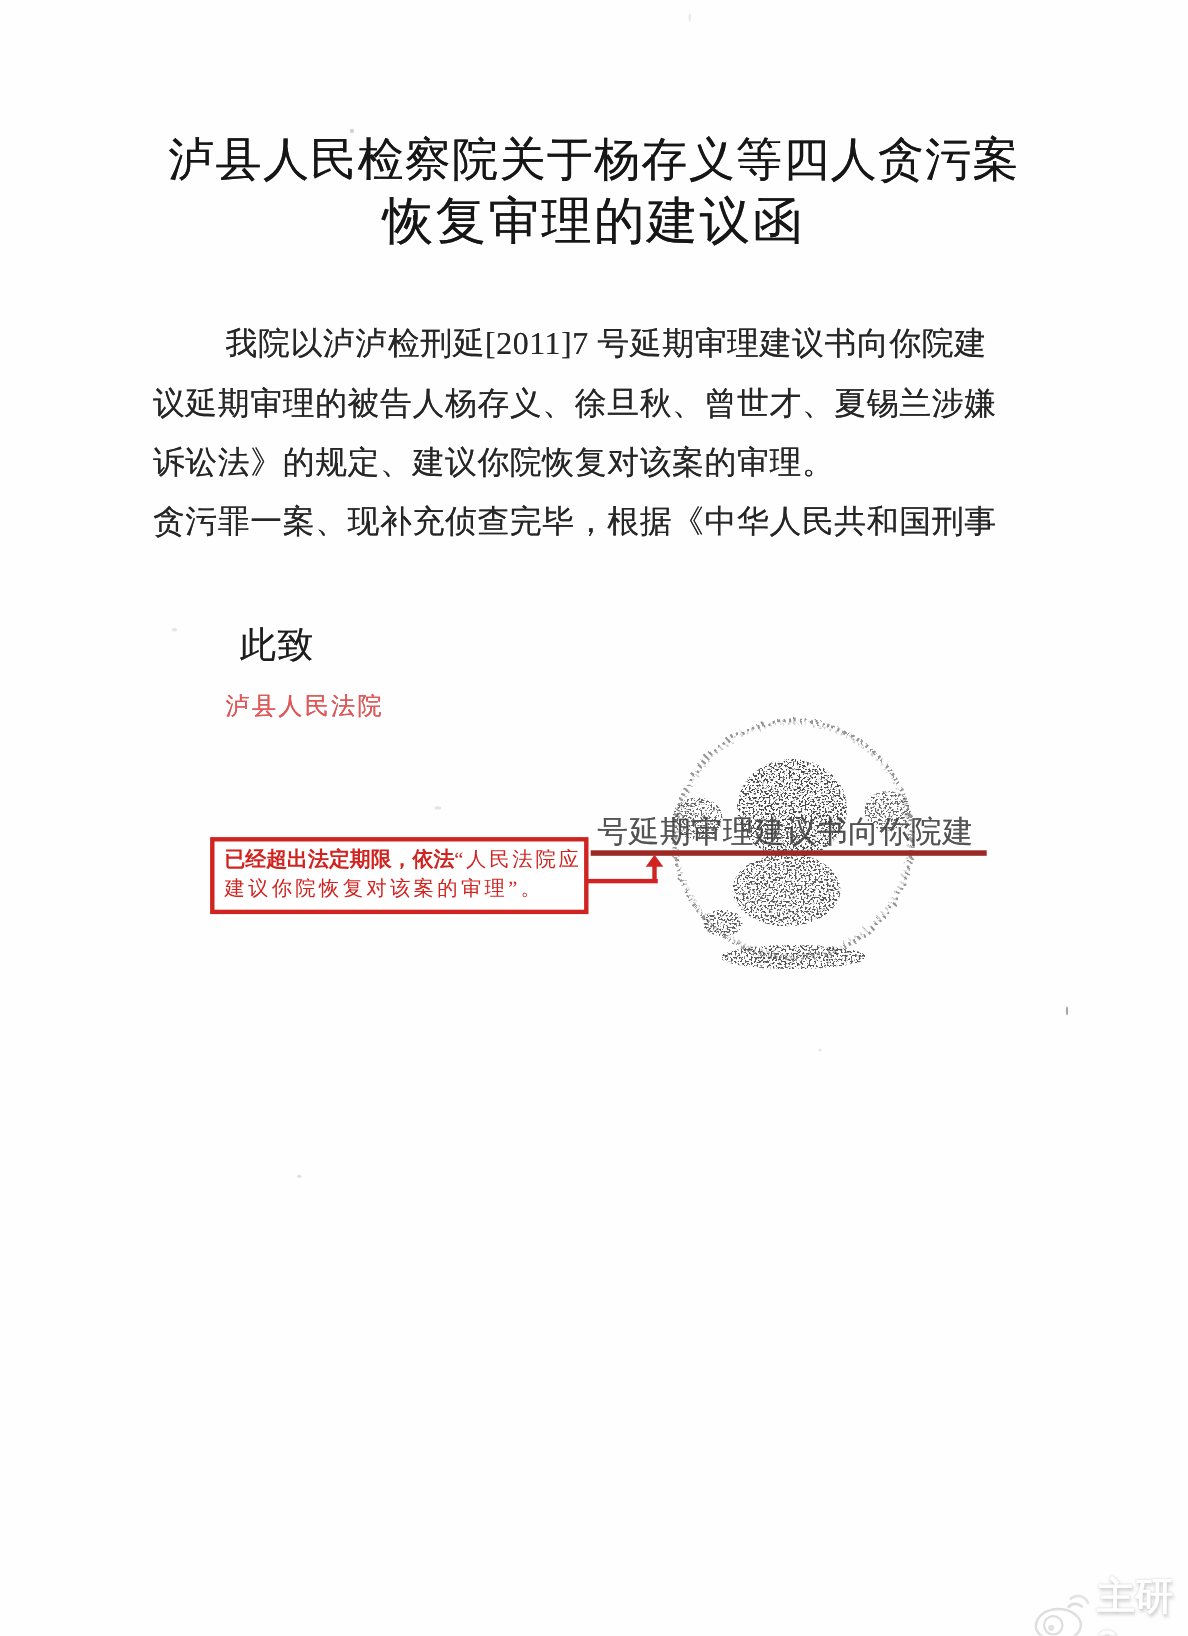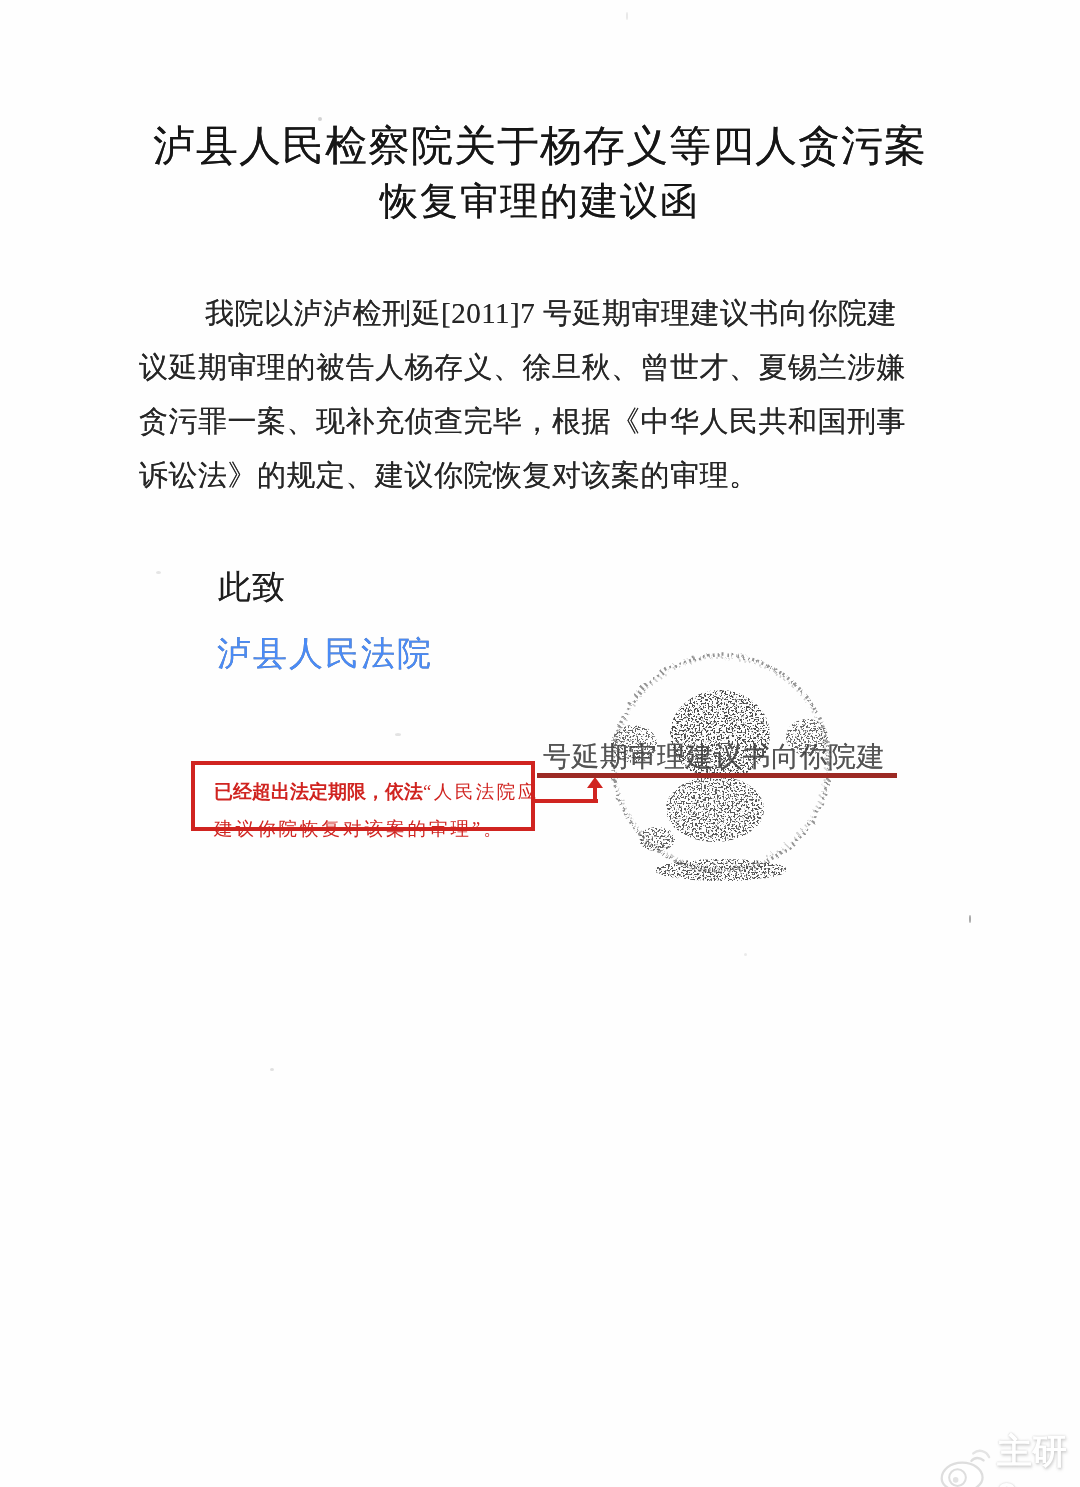--- a/index.html
+++ b/index.html
@@ -4,46 +4,46 @@
 <style>
   html,body{margin:0;padding:0;background:#ffffff;}
   .page{position:relative;width:1080px;height:1487px;background:#fefefe;overflow:hidden;
         font-family:"Liberation Serif","DejaVu Serif",serif;}
   .page *{box-sizing:border-box;}
 
   
   .title{position:absolute;top:118px;left:0;width:100%;text-align:center;color:#161616;
          text-shadow:0 0 .6px #444;}
   .title .t1{display:block;font-size:42px;line-height:56px;letter-spacing:1px;}
-  .title .t2{display:block;font-size:38px;line-height:54px;letter-spacing:2px;}
+  .title .t2{display:block;font-size:46px;line-height:54px;letter-spacing:2px;}
 
   
   .body-block{position:absolute;left:139px;top:286px;width:830px;color:#262626;}
   .body-block p{margin:0;font-size:29px;line-height:54px;letter-spacing:.5px;white-space:nowrap;
                 text-shadow:0 0 .5px #555;}
   .body-block p.indent{padding-left:66px;}
 
   
   .closing{position:absolute;left:218px;top:570px;margin:0;font-size:33px;line-height:34px;
            color:#1e1e1e;letter-spacing:1px;text-shadow:0 0 .5px #555;}
-  .recipient{position:absolute;left:205px;top:625px;margin:12px;font-size:34px;line-height:34px;
-             color:#3b82f6;letter-spacing:2px;text-shadow:0 0 .5px #666;opacity:.92;}
+  .recipient{position:absolute;left:205px;top:625px;margin:0;font-size:22px;line-height:34px;
+             color:#ef4444;letter-spacing:2px;text-shadow:0 0 .5px #666;opacity:.92;}
 
   
   .stamp{position:absolute;left:581px;top:623px;}
 
   
   .date{position:absolute;left:543px;top:740px;margin:0;font-size:28px;line-height:34px;
         letter-spacing:.5px;color:#3d3d3d;opacity:.88;text-shadow:0 0 .6px #777;}
   .date-underline{position:absolute;left:537px;top:773px;width:360px;height:5px;background:#9c2a24;}
 
   
   .ann-box{position:absolute;left:191px;top:761px;width:344px;height:70px;
            border:4px solid #d02420;background:rgba(255,255,255,.55);padding:3px 4px 0 9px;}
-  .ann-box p{margin:10px;line-height:27px;white-space:nowrap;color:#d02420;}
+  .ann-box p{margin:0;line-height:27px;white-space:nowrap;color:#d02420;}
   .ann-bold{font-family:"Liberation Sans","DejaVu Sans",sans-serif;font-weight:bold;font-size:19px;}
   .ann-rest{font-size:18.5px;letter-spacing:2.5px;}
   .ann-line2{font-size:18.5px;letter-spacing:3px;}
 
   .arrow-h{position:absolute;left:534px;top:799px;width:64px;height:4px;background:#d02420;}
   .arrow-v{position:absolute;left:593px;top:787px;width:4px;height:14px;background:#d02420;}
   .arrow-head{position:absolute;left:587px;top:777px;width:0;height:0;
               border-left:8px solid transparent;border-right:8px solid transparent;
               border-bottom:11px solid #d02420;}
 
@@ -61,22 +61,22 @@
 <div class="page">
 
   <h1 class="title" style="margin:0;font-weight:normal">
     <span class="t1">泸县人民检察院关于杨存义等四人贪污案</span>
     <span class="t2">恢复审理的建议函</span>
   </h1>
 
   <div class="body-block">
     <p class="indent">我院以泸泸检刑延[2011]7 号延期审理建议书向你院建</p>
     <p>议延期审理的被告人杨存义、徐旦秋、曾世才、夏锡兰涉嫌</p>
+    <p>诉讼法》的规定、建议你院恢复对该案的审理。</p>
     <p>贪污罪一案、现补充侦查完毕，根据《中华人民共和国刑事</p>
-    <p>诉讼法》的规定、建议你院恢复对该案的审理。</p>
   </div>
 
   <p class="closing">此致</p>
   <p class="recipient">泸县人民法院</p>
 
   <svg class="stamp" width="280" height="280" viewBox="0 0 280 280" aria-hidden="true">
     <defs>
       <filter id="rough" x="-15%" y="-15%" width="130%" height="130%">
         <feTurbulence type="fractalNoise" baseFrequency="0.14" numOctaves="2" seed="3" result="t"></feTurbulence>
         <feDisplacementMap in="SourceGraphic" in2="t" scale="7"></feDisplacementMap>

